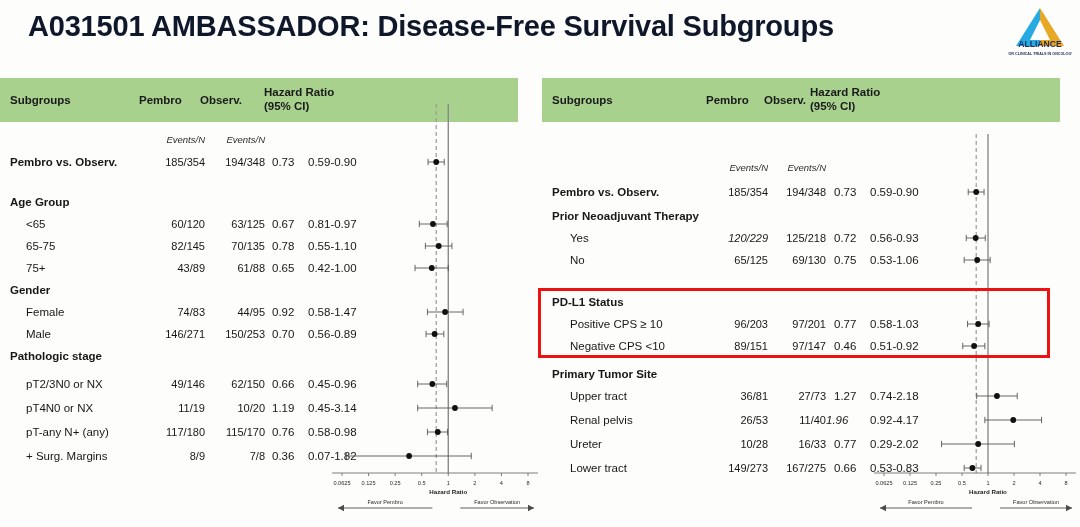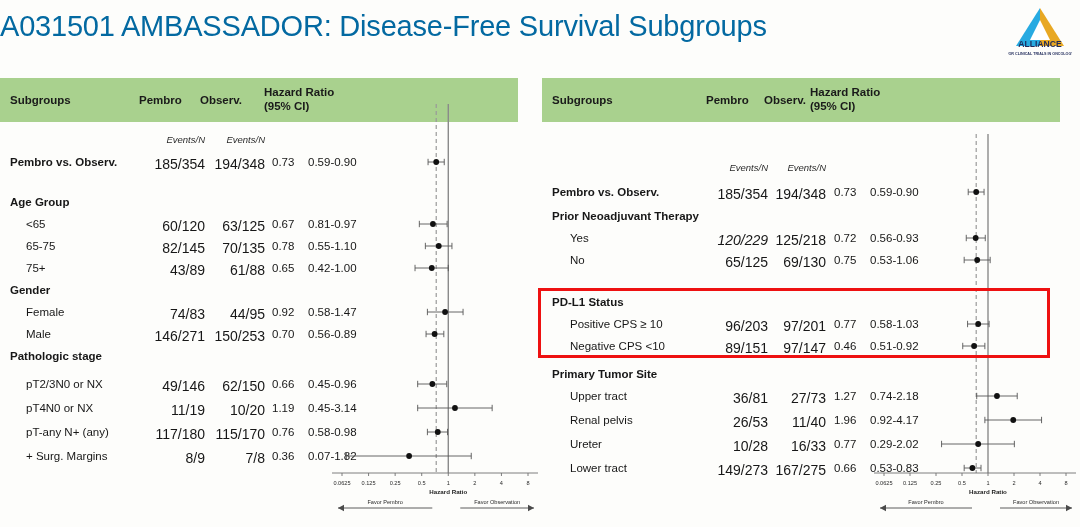--- a/index.html
+++ b/index.html
@@ -6,23 +6,23 @@
   html, body {
     width: 1080px; height: 527px;
     background: #fdfdfb;
     font-family: "Liberation Sans", sans-serif;
     overflow: hidden;
   }
   #page { position: relative; width: 1080px; height: 527px; }
 
   
   #title {
-    position: absolute; left: 0; top: 10px;
-    font-size: 29px; font-weight: normal;
-    color: #0369a1; letter-spacing: -0.2px;
+    position: absolute; left: 28px; top: 10px;
+    font-size: 29px; font-weight: bold;
+    color: #0f172a; letter-spacing: -0.2px;
     white-space: nowrap;
   }
 
   
   #logo { position: absolute; left: 1008px; top: 2px; width: 64px; height: 58px; }
   #logo svg { display:block; }
 
   
   .panel { position: absolute; top: 78px; height: 449px; }
   #panel-left  { left: 0px;   width: 540px; }
@@ -39,21 +39,21 @@
     position: absolute; font-size: 11.5px; font-weight: bold; color: #1a1a1a;
     line-height: 13px;
   }
 
   
   .rows { position: absolute; left: 0; top: 0; width: 100%; }
   .row { position: absolute; height: 16px; width: 100%; }
   .c-sub   { position: absolute; font-size: 11.5px; color: #171717; white-space: nowrap; }
   .c-sub.grp  { font-weight: bold; }
   .c-sub.ind  { }
-  .c-num   { position: absolute; font-size: 14px; color: #171717; text-align: right; white-space: nowrap; }
+  .c-num   { position: absolute; font-size: 11px; color: #171717; text-align: right; white-space: nowrap; }
   .c-hr    { position: absolute; font-size: 11.5px; color: #171717; white-space: nowrap; }
   .c-ci    { position: absolute; font-size: 11.5px; color: #171717; white-space: nowrap; }
   .evn     { position: absolute; font-size: 9.5px; font-style: italic; color: #2b2b2b; text-align:right; white-space: nowrap; }
 
   
   .plot { position: absolute; }
   .plot svg { display: block; }
 
   
   #redbox {
@@ -323,21 +323,21 @@
           <div class="c-sub ind" style="left: 32px;">Upper tract</div>
           <div class="c-num" style="left: 172px; width: 58px;">36/81</div>
           <div class="c-num" style="left: 230px; width: 58px;">27/73</div>
           <div class="c-hr" style="left: 296px;">1.27</div>
           <div class="c-ci" style="left: 332px;">0.74-2.18</div>
         </div>
         <div class="row" style="top: 336px;">
           <div class="c-sub ind" style="left: 32px;">Renal pelvis</div>
           <div class="c-num" style="left: 172px; width: 58px;">26/53</div>
           <div class="c-num" style="left: 230px; width: 58px;">11/40</div>
-          <div class="c-hr" style="left: 296px;">1.96</div>
+          <div class="c-hr" style="left: 288px; font-style: italic;">1.96</div>
           <div class="c-ci" style="left: 332px;">0.92-4.17</div>
         </div>
         <div class="row" style="top: 360px;">
           <div class="c-sub ind" style="left: 32px;">Ureter</div>
           <div class="c-num" style="left: 172px; width: 58px;">10/28</div>
           <div class="c-num" style="left: 230px; width: 58px;">16/33</div>
           <div class="c-hr" style="left: 296px;">0.77</div>
           <div class="c-ci" style="left: 332px;">0.29-2.02</div>
         </div>
         <div class="row" style="top: 384px;">

